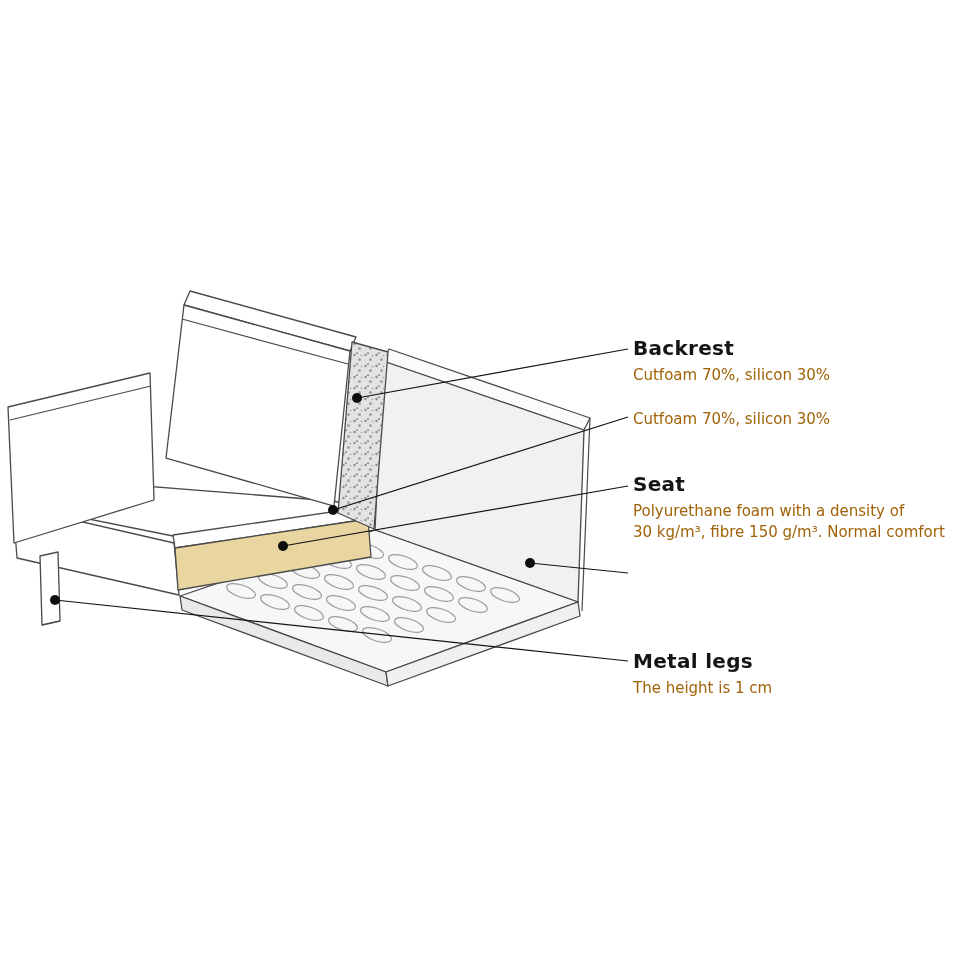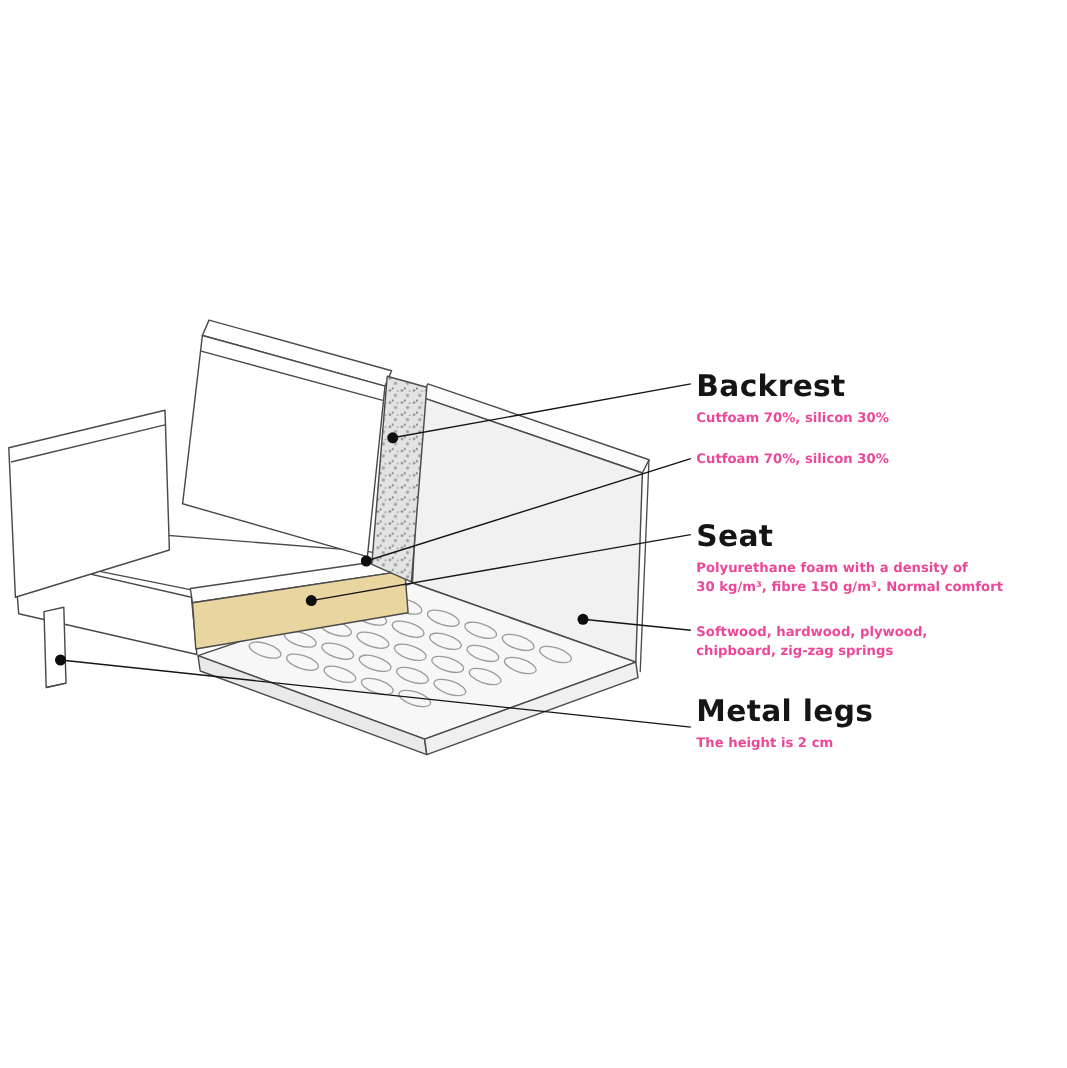--- a/index.html
+++ b/index.html
@@ -5,22 +5,22 @@
   html,body{margin:0;padding:0;background:#ffffff;}
   .canvas{position:relative;width:970px;height:971px;background:#ffffff;overflow:hidden;
           font-family:"DejaVu Sans","Liberation Sans",sans-serif;}
   .canvas svg{position:absolute;left:0;top:0;}
   .face{stroke:#4a4a4a;stroke-width:1.3;stroke-linejoin:round;}
   .ln{fill:none;stroke:#4a4a4a;stroke-width:1.2;}
   .coil{fill:none;stroke:#9b9b9b;stroke-width:1.2;}
   .leader{stroke:#141414;stroke-width:1.25;}
   .dot{fill:#0d0d0d;}
   .callout{position:absolute;left:633px;color:#111;}
-  .callout-title{font-size:27px;font-weight:700;letter-spacing:.3px;color:#151515;}
-  .callout-desc{margin-top:5px;font-size:12px;line-height:1.42;color:#ec4899;white-space:pre-line;font-weight:bold;}
+  .callout-title{font-size:20px;font-weight:700;letter-spacing:.3px;color:#151515;}
+  .callout-desc{margin-top:5px;font-size:15px;line-height:1.42;color:#a16207;white-space:pre-line;}
 </style>
 </head>
 <body>
 
 <div class="canvas">
 
   <svg width="970" height="971" viewBox="0 0 970 971">
     <defs>
       <pattern id="speck" patternUnits="userSpaceOnUse" width="11" height="11">
         <rect width="11" height="11" fill="#e3e3e3"></rect>
@@ -118,22 +118,20 @@
     <div class="callout-desc">Cutfoam 70%, silicon 30%</div>
   </div>
 
   <div class="callout" style="top:472px;width:340px">
     <div class="callout-title">Seat</div>
     <div class="callout-desc">Polyurethane foam with a density of
 30 kg/m³, fibre 150 g/m³. Normal comfort</div>
   </div>
 
   <div class="callout" style="top:561px">
-    <div class="callout-desc">Softwood, hardwood, plywood,
-chipboard, zig-zag springs</div>
   </div>
 
-  <div class="callout" style="top:631px">
+  <div class="callout" style="top:649px">
     <div class="callout-title">Metal legs</div>
-    <div class="callout-desc">The height is 2 cm</div>
+    <div class="callout-desc">The height is 1 cm</div>
   </div>
 
 </div>
 
 </body></html>

